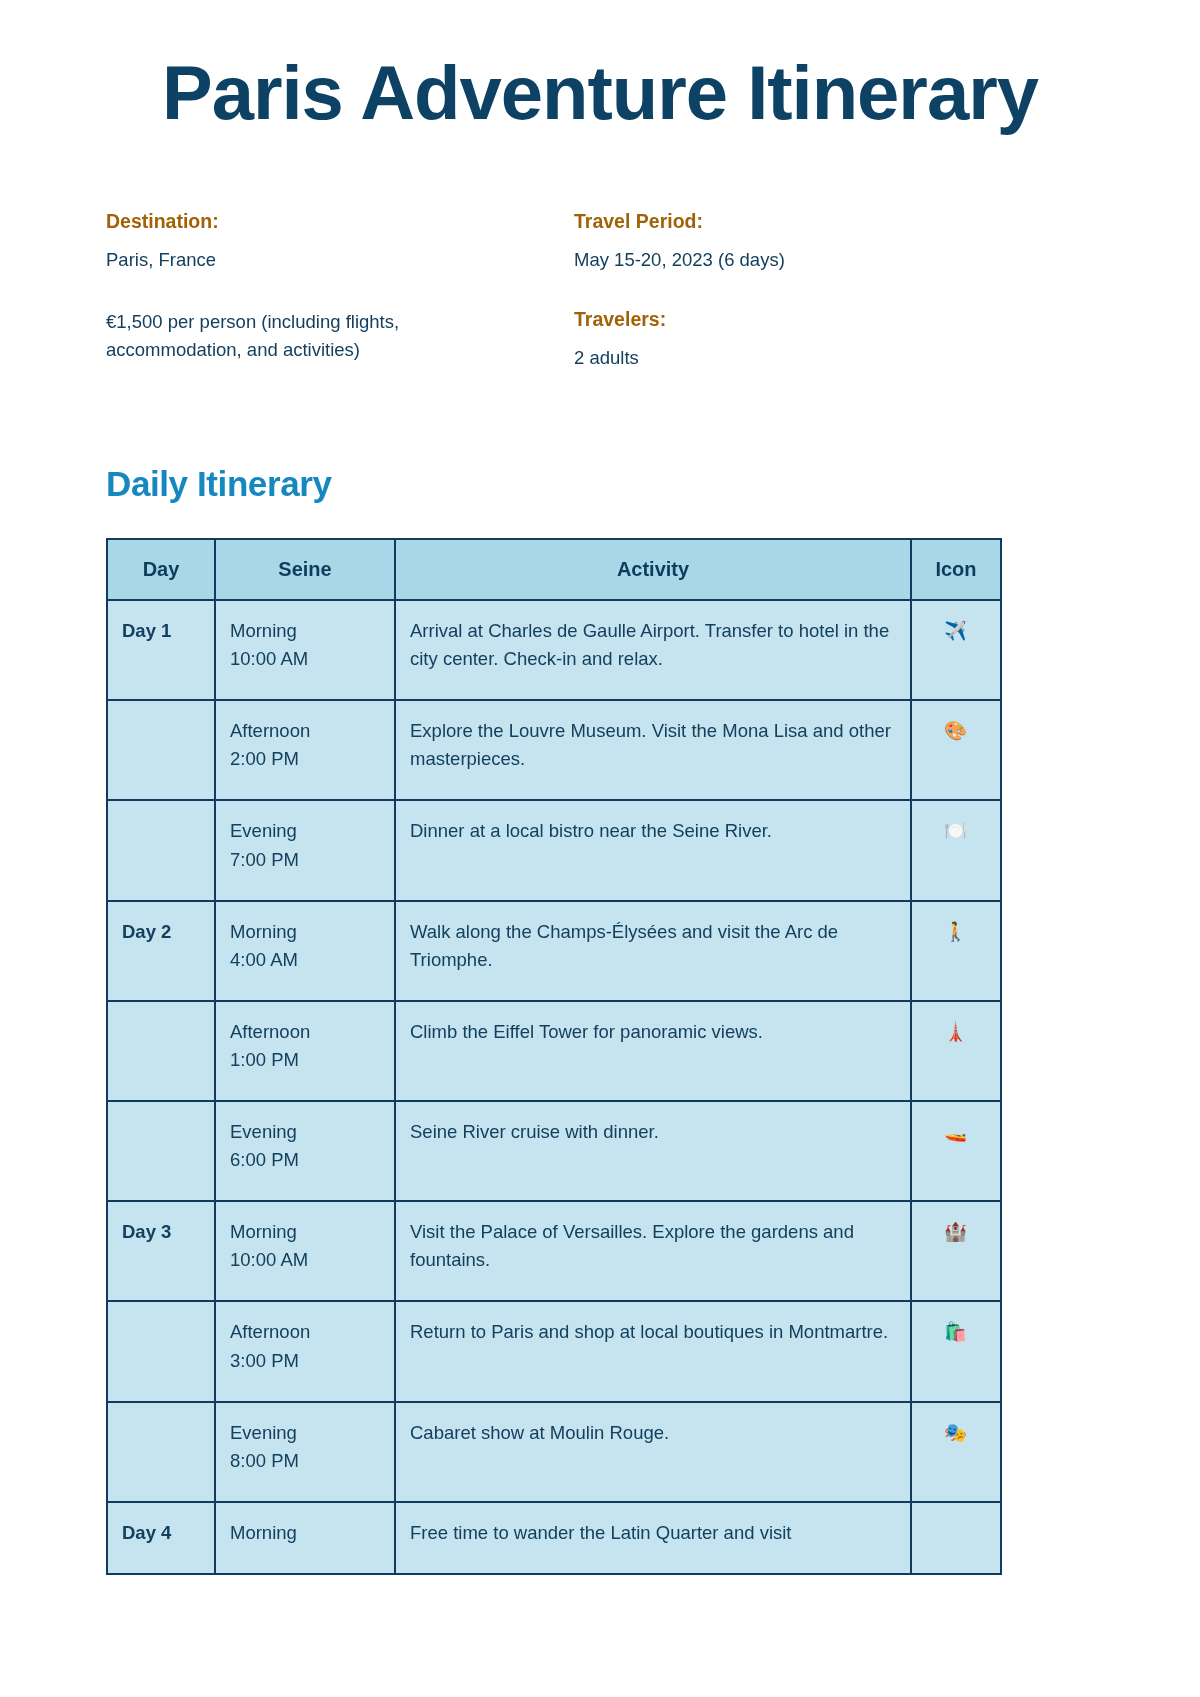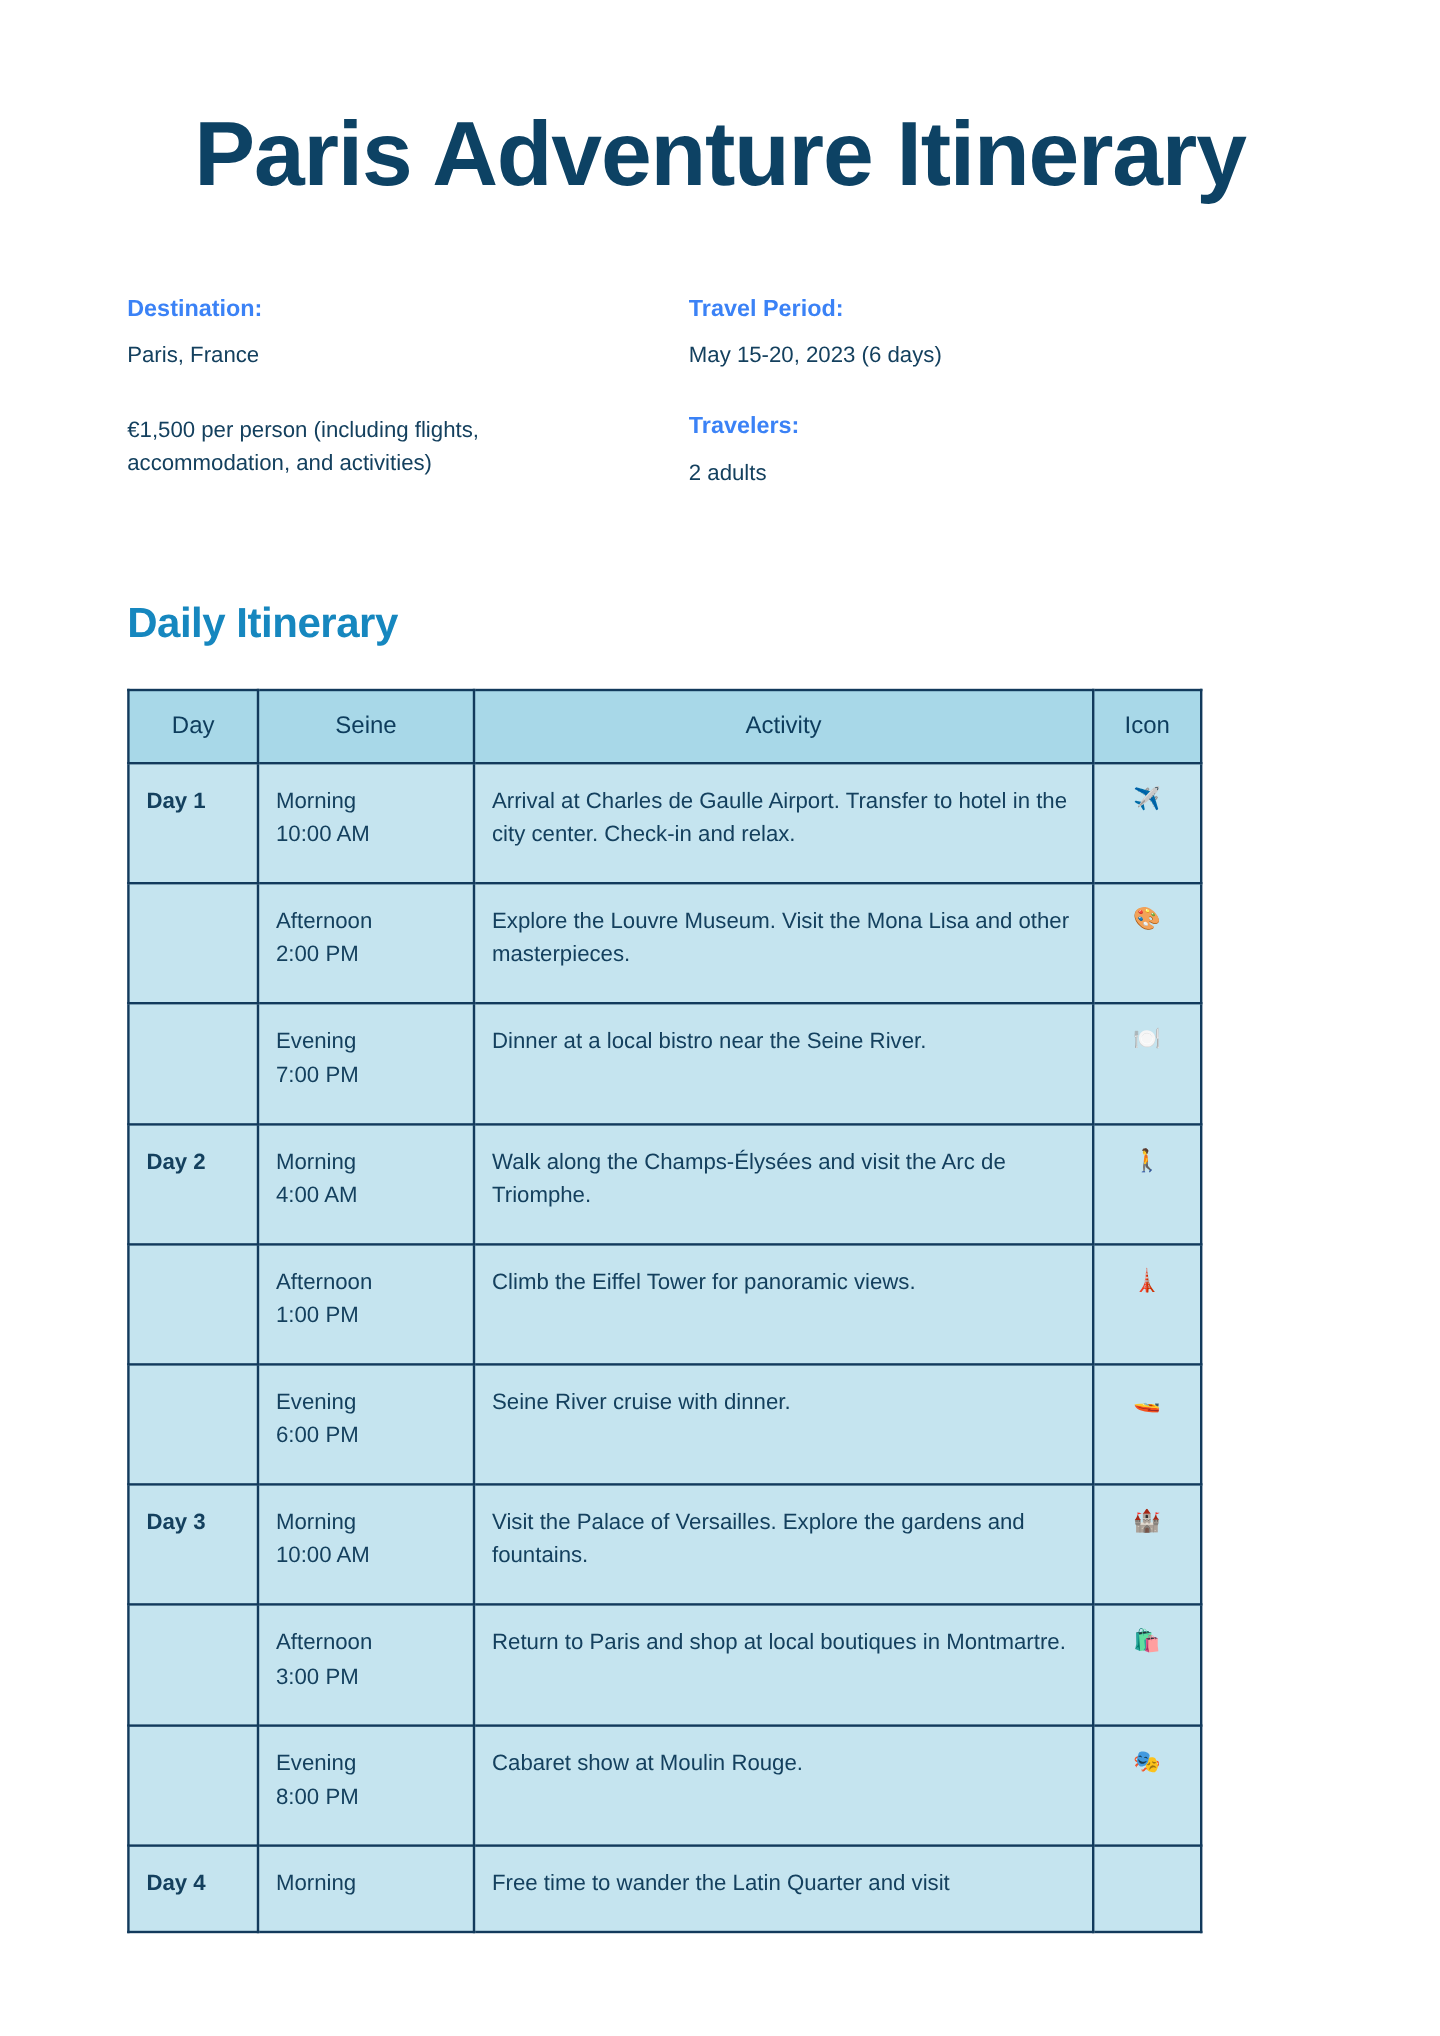--- a/index.html
+++ b/index.html
@@ -23,21 +23,21 @@
     box-sizing: border-box;
   }
   .content {
     padding: 0 106px;
     box-sizing: border-box;
   }
 
   
   .doc-title {
     margin: 0;
-    padding-top: 84px;
+    padding-top: 48px;
     text-align: center;
     font-size: 76px;
     line-height: 1.18;
     font-weight: bold;
     letter-spacing: -1px;
     color: #0d4264;
   }
 
   
   .meta-grid {
@@ -46,21 +46,21 @@
     grid-template-columns: 468px 1fr;
     column-gap: 0px;
     row-gap: 0px;
   }
   .meta-cell {
     padding-bottom: 10px;
   }
   .meta-label {
     font-size: 19.5px;
     font-weight: bold;
-    color: #3b82f6;
+    color: #a16207;
     margin: 0 0 13px 0;
     line-height: 1.2;
   }
   .meta-value {
     font-size: 18.5px;
     color: #14405e;
     margin: 0 0 24px 0;
     line-height: 1.5;
     max-width: 350px;
   }
@@ -84,21 +84,21 @@
   table.itinerary col.c-day   { width: 108px; }
   table.itinerary col.c-time  { width: 180px; }
   table.itinerary col.c-act   { width: 516px; }
   table.itinerary col.c-icon  { width: 90px; }
 
   table.itinerary th {
     background: #a8d8e8;
     border: 2.5px solid #123a5c;
     color: #0d3c5c;
     font-size: 20px;
-    font-weight: normal;
+    font-weight: bold;
     text-align: center;
     padding: 18px 3px;
   }
   table.itinerary td {
     background: #c5e4ef;
     border: 2.5px solid #123a5c;
     vertical-align: top;
     padding: 16px 14px 26px 14px;
     font-size: 18.5px;
     line-height: 1.52;

